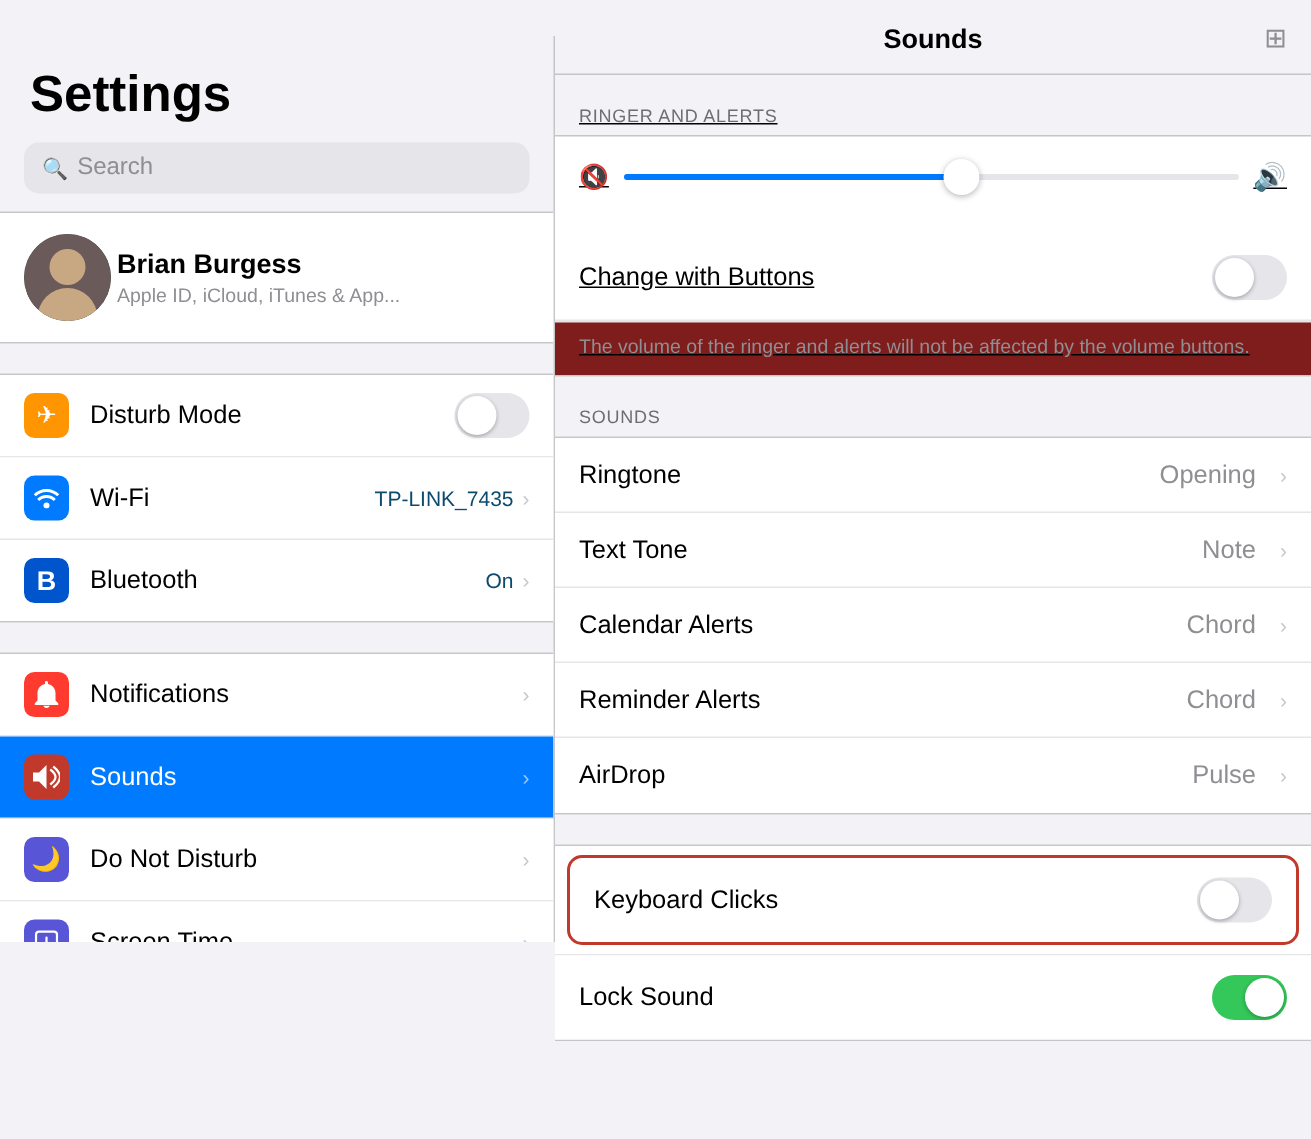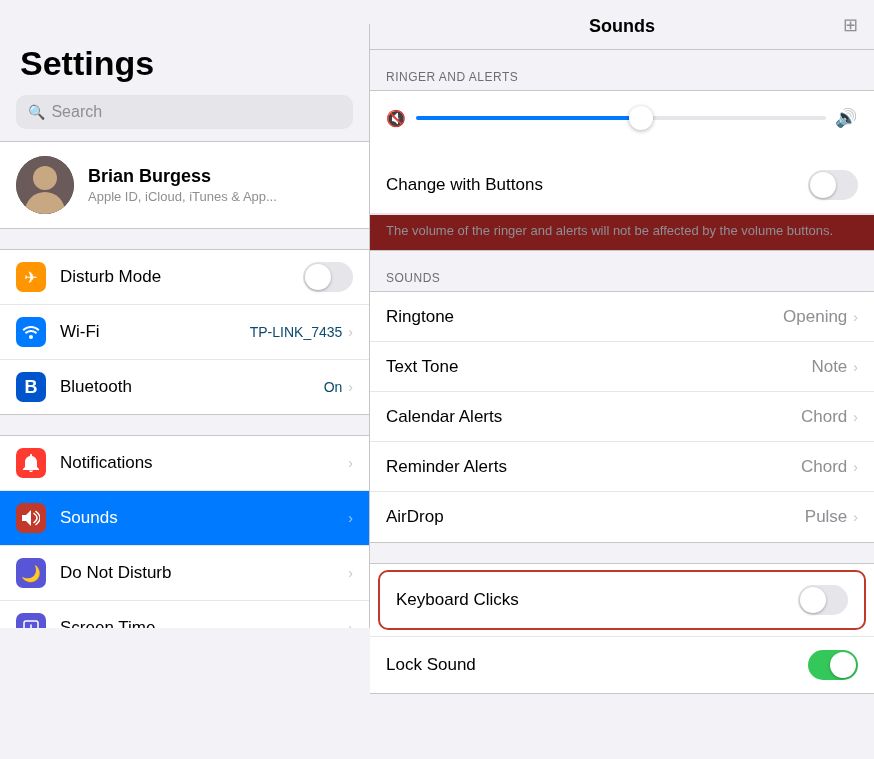--- a/index.html
+++ b/index.html
@@ -53,21 +53,21 @@
     }
 
     .profile-section {
       background: #fff;
       margin: 0 0 20px 0;
       border-top: 1px solid #c6c6c8;
       border-bottom: 1px solid #c6c6c8;
       display: flex;
       align-items: center;
       padding: 14px 16px;
-      gap: 14px;
+      gap: 4px;
     }
 
     .avatar {
       width: 58px;
       height: 58px;
       border-radius: 50%;
       background: linear-gradient(135deg, #555 0%, #333 100%);
       overflow: hidden;
       display: flex;
       align-items: center;
@@ -337,21 +337,21 @@
 
     .right-row-label {
       flex: 1;
       font-size: 17px;
       color: #000;
     }
 
     .right-row-value {
       font-size: 17px;
       color: #8e8e93;
-      margin-right: 6px;
+      margin-right: 16px;
     }
 
     .right-row-chevron {
       color: #c7c7cc;
       font-size: 14px;
     }
   </style>
 </head>
 <body>
 
@@ -449,21 +449,21 @@
 </div>
 
 <div class="right-panel">
   <div class="right-header">
     <span class="right-title">Sounds</span>
     <span class="grid-icon">⊞</span>
   </div>
 
   <div class="right-content">
 
-    <div style="margin-bottom:0;">
+    <div style="margin-bottom:0;text-decoration:underline;">
       <div class="section-header">RINGER AND ALERTS</div>
       <div class="right-group">
         <div class="ringer-section">
           <div class="ringer-slider-row">
             <span class="volume-icon-low">🔇</span>
             <div class="slider-track">
               <div class="slider-fill"></div>
               <div class="slider-thumb"></div>
             </div>
             <span class="volume-icon-high">🔊</span>

